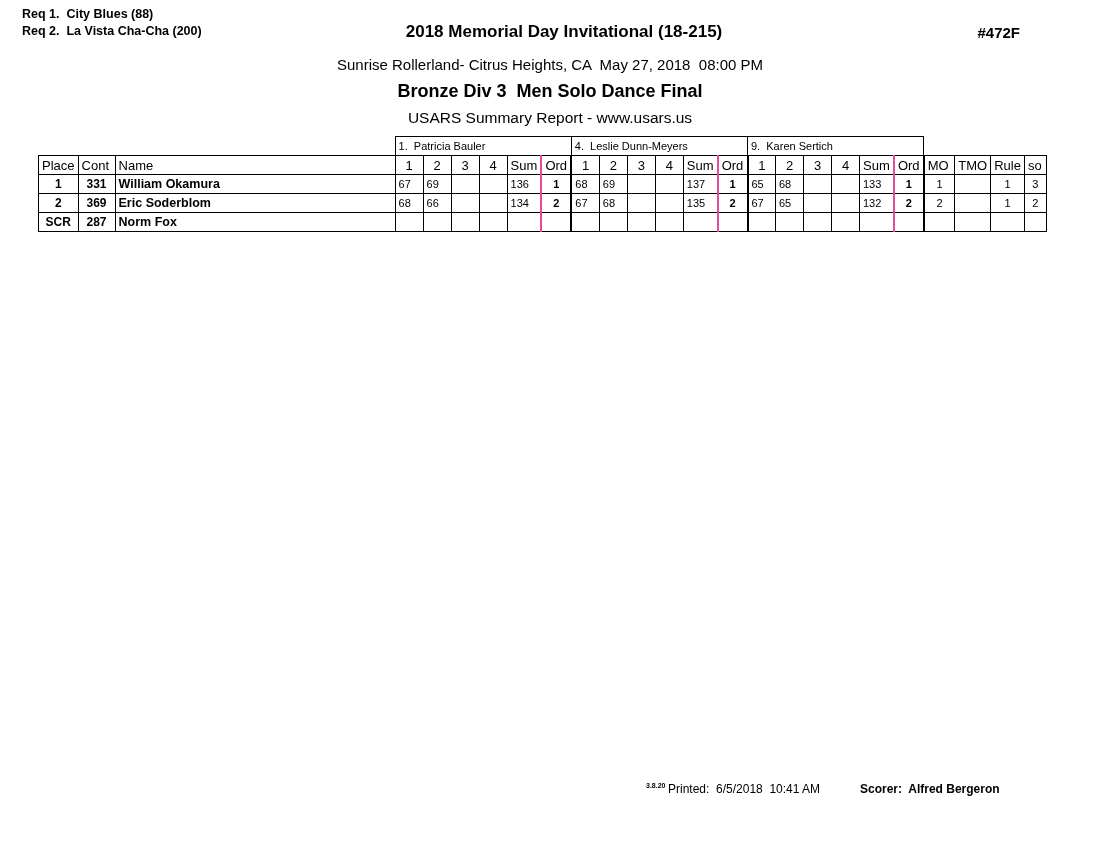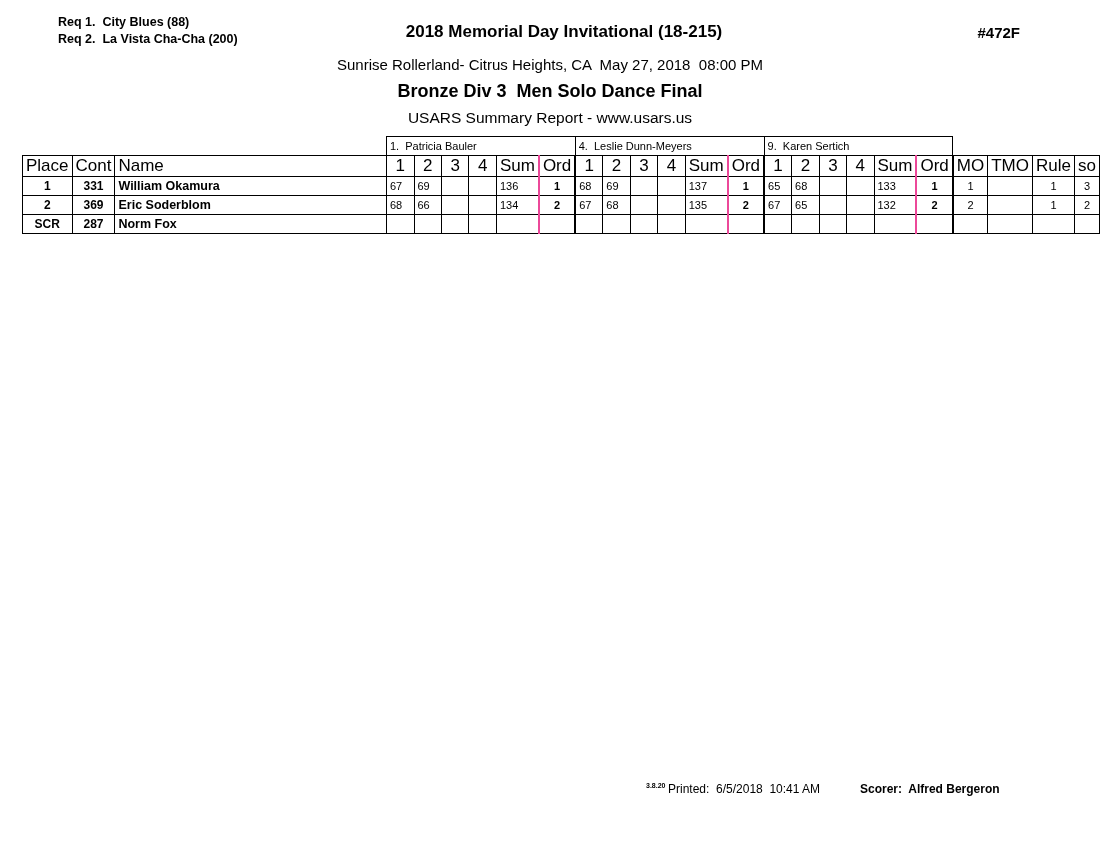--- a/index.html
+++ b/index.html
@@ -12,25 +12,24 @@
     color: #000000;
     font-family: "Liberation Sans", sans-serif;
     overflow: hidden;
   }
   .pre { white-space: pre; }
 
   
   .req-block {
     position: absolute;
     left: 22px;
-    top: 14px;
+    top: 6px;
     font-size: 12.5px;
     font-weight: bold;
     line-height: 17px;
-    margin-left: 36px;
   }
 
   
   .center-head {
     position: absolute;
     left: 0;
     right: 0;
     top: 22px;
     text-align: center;
   }
@@ -43,36 +42,36 @@
     position: absolute;
     right: 80px;
     top: 24px;
     font-size: 15px;
     font-weight: bold;
   }
 
   
   table.results {
     position: absolute;
-    left: 22px;
+    left: 38px;
     top: 136px;
     border-collapse: collapse;
     table-layout: fixed;
     font-size: 11px;
   }
   table.results td {
     padding: 0 3px;
     height: 19px;
     overflow: hidden;
     white-space: pre;
     vertical-align: middle;
   }
   .c  { border: 1px solid #000; }
   .nb { border: none; }
-  .h  { font-size: 17px; }
+  .h  { font-size: 13px; }
   .center { text-align: center; }
   .right  { }
   .bold   { font-weight: bold; }
   .name-cell-style { font-size: 12.5px; }
   .idrow  { font-size: 12px; }
   .ordb { border-left: 2px solid #ec4899; border-right: 2px solid #000; }
   .judge-label { font-size: 11px; }
 
   
   .footer {

